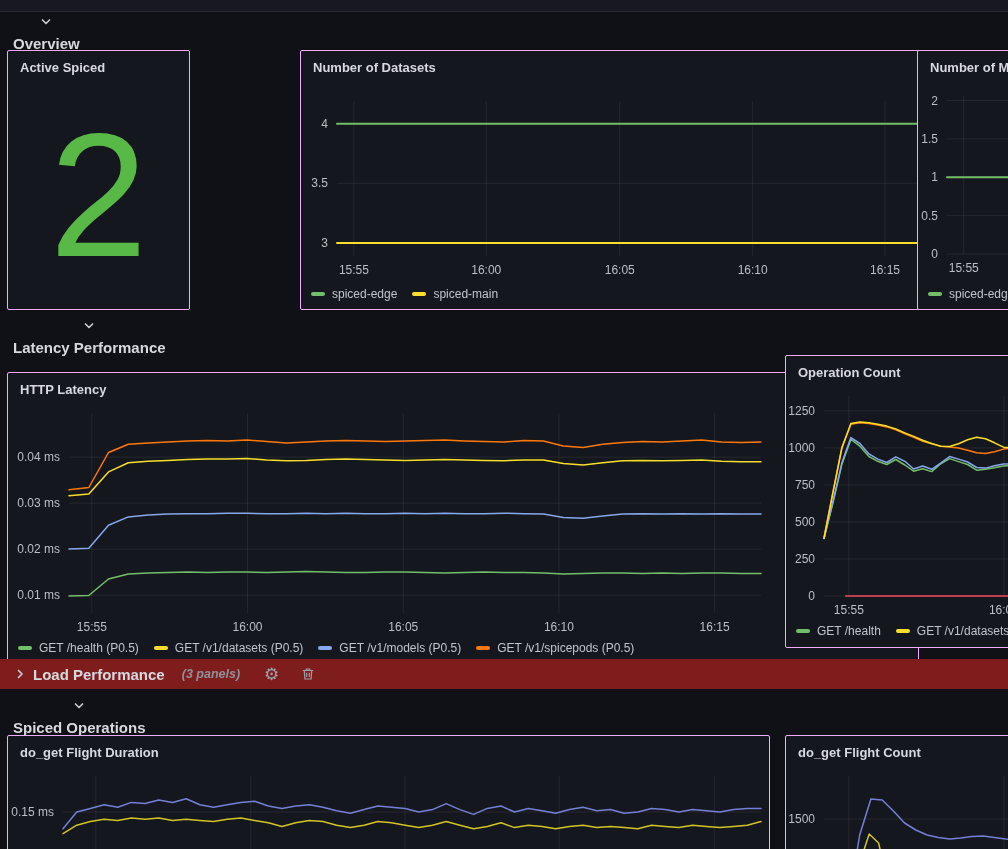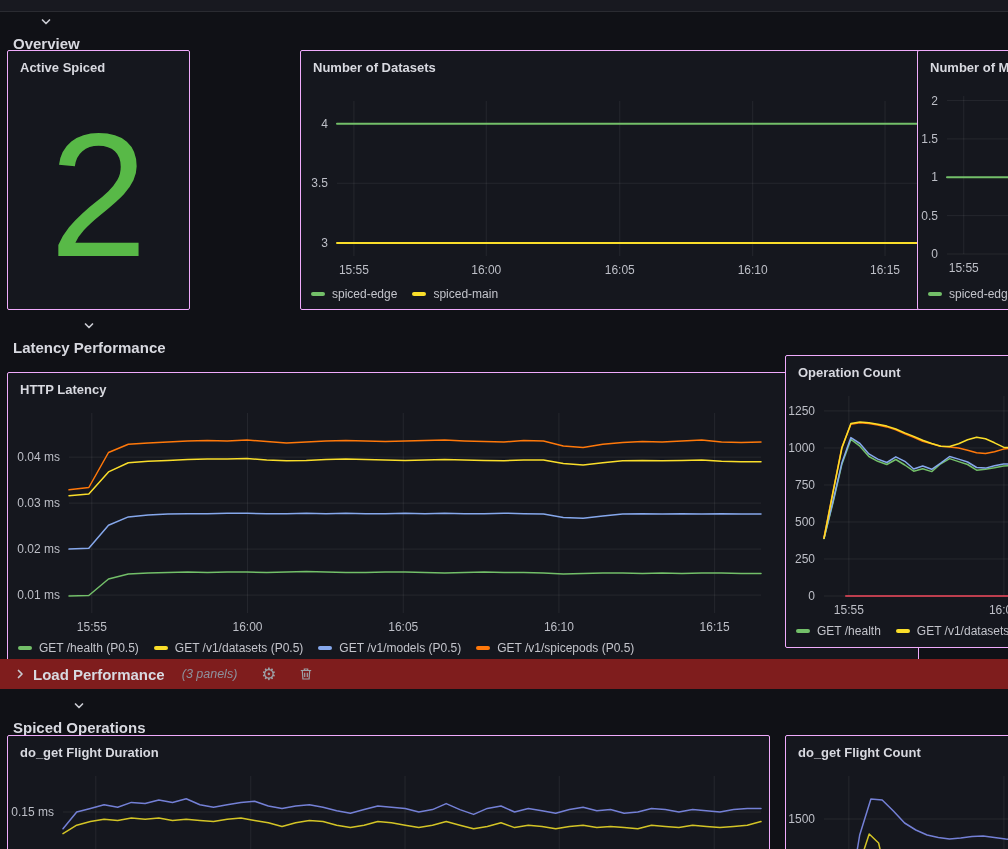--- a/index.html
+++ b/index.html
@@ -2,21 +2,21 @@
 <html><head>
 <meta charset="utf-8">
 <style>
   html,body{margin:0;padding:0;background:#101116;}
   body{width:1008px;height:849px;overflow:hidden;position:relative;font-family:"Liberation Sans",sans-serif;}
   .topbar{position:absolute;left:0;top:0;width:1008px;height:11px;background:#181920;border-bottom:1px solid #2a2b31;}
   .section-h{position:absolute;display:flex;align-items:center;gap:7px;color:#d8d9e0;font-size:15px;font-weight:700;height:22px;flex-direction:column;}
   .chev{display:flex;align-items:center;}
   .section-row{position:absolute;left:0;top:659px;width:1008px;height:30px;background:#7f1d1d;display:flex;align-items:center;color:#d8d9e0;font-size:15px;font-weight:700;}
   .section-row .chev{margin-left:14px;margin-right:7px;}
-  .panels-note{font-style:italic;font-weight:400;font-size:12.5px;color:#8e909c;margin-left:17px;}
+  .panels-note{font-style:italic;font-weight:700;font-size:12.5px;color:#8e909c;margin-left:17px;}
   .icon-btn{display:flex;align-items:center;margin-left:24px;}
   .panel{position:absolute;background:#15171e;border:1px solid #f0abfc;border-radius:2px;box-sizing:border-box;}
   .panel-title{position:absolute;left:12px;top:9px;font-size:13px;font-weight:700;color:#d8d9e0;white-space:nowrap;z-index:2;}
   .chart-host{position:absolute;left:0;top:0;right:0;bottom:0;}
   .chart-host svg{display:block;}
   .legend{position:absolute;left:10px;display:flex;gap:15px;font-size:12px;color:#c3c4cb;white-space:nowrap;align-items:center;}
   .legend .li{display:flex;align-items:center;}
   .legend .chip{width:14px;height:4px;border-radius:2px;display:inline-block;margin-right:7px;}
   .stat-value{position:absolute;left:0;right:0;top:30px;bottom:0;display:flex;align-items:center;justify-content:center;font-size:176px;line-height:1;font-weight:400;}
   .gear-glyph{font-family:"DejaVu Sans",sans-serif;font-size:17px;color:#9da0a6;line-height:1;}

